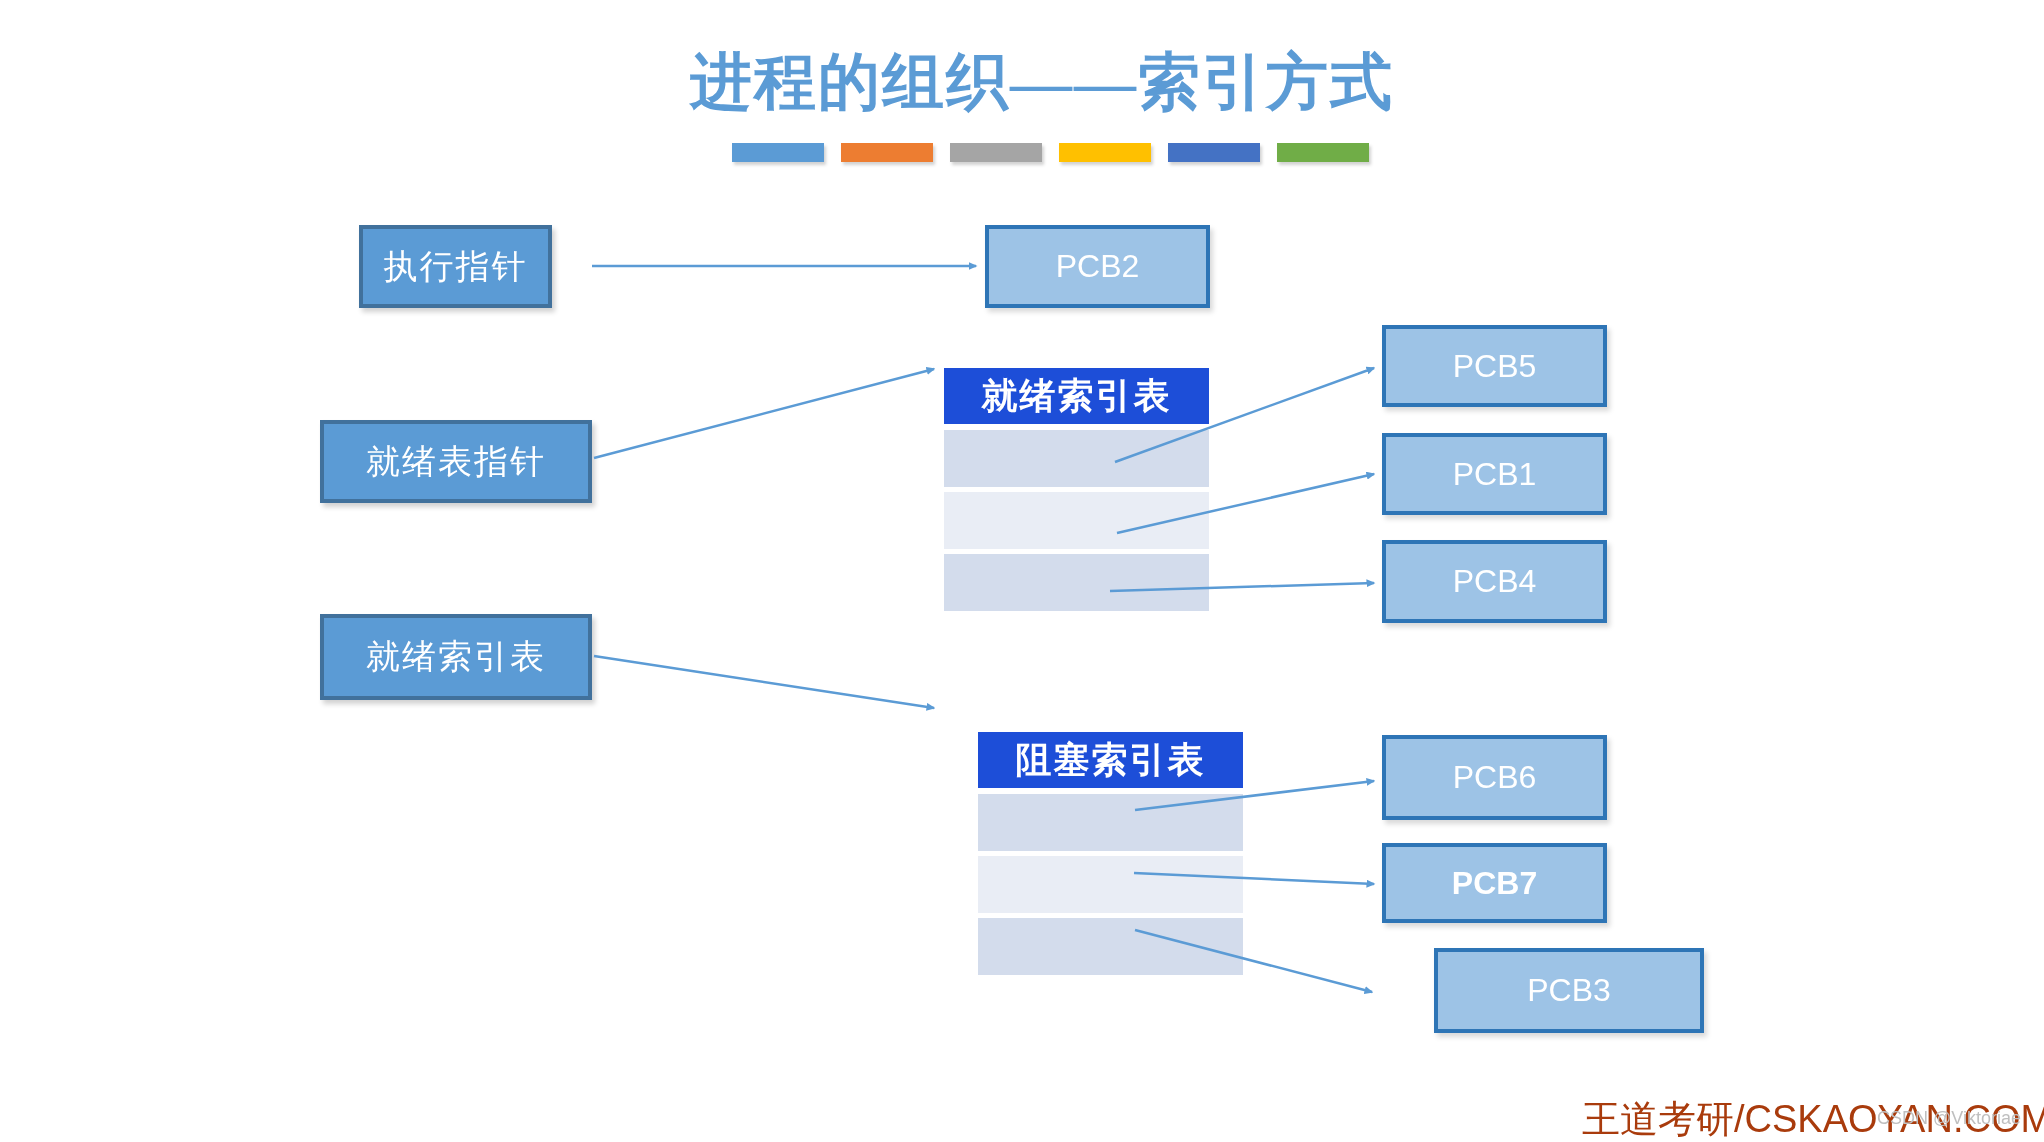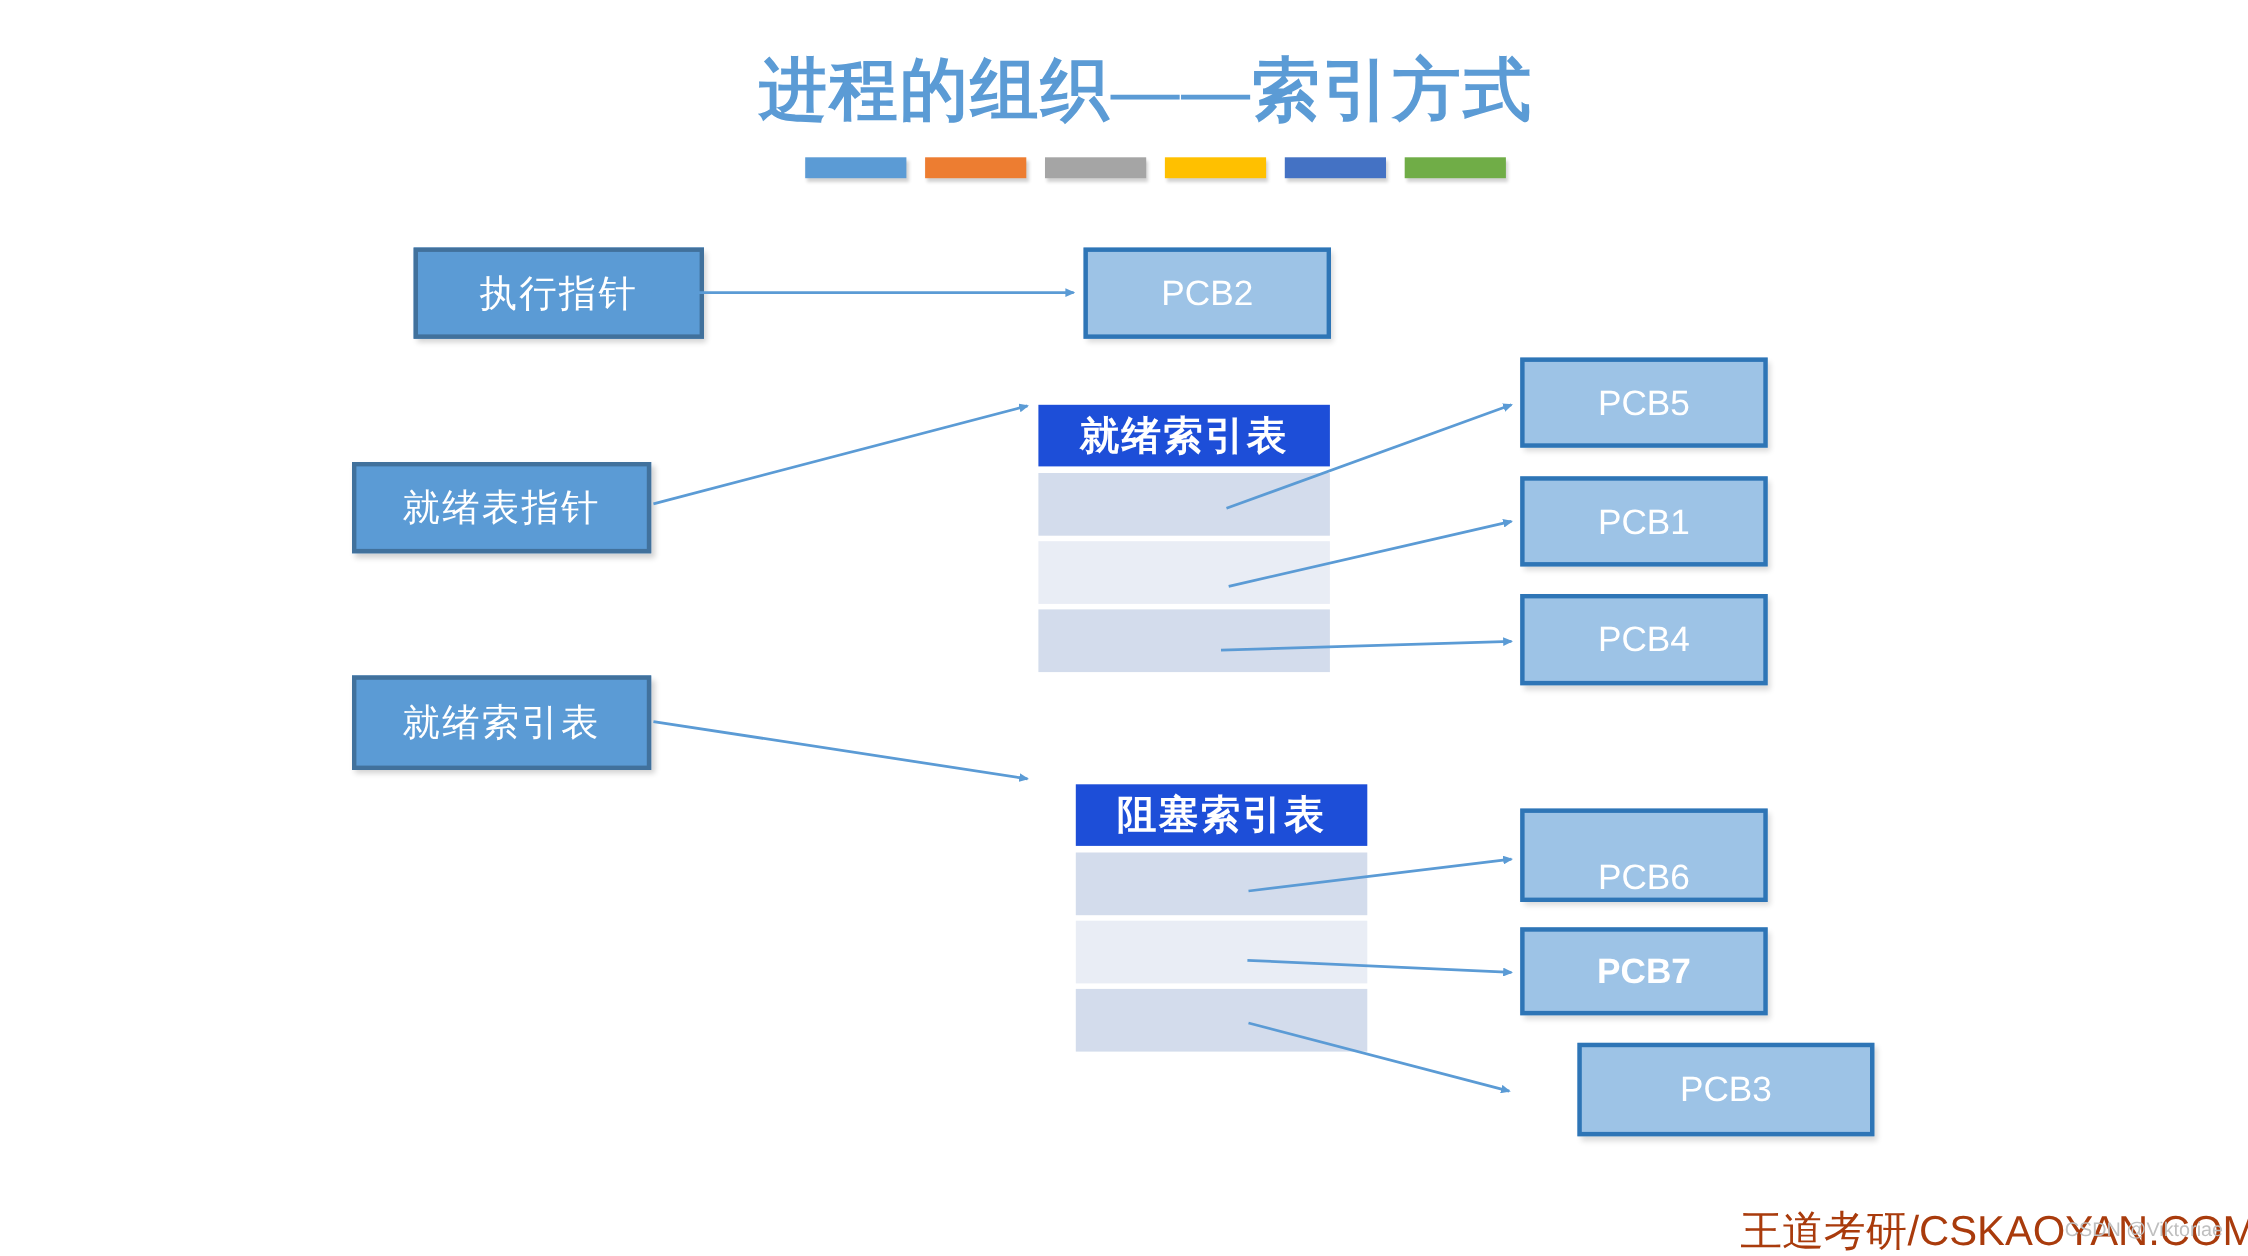--- a/index.html
+++ b/index.html
@@ -37,45 +37,45 @@
     box-sizing:border-box;
     background:#5B9BD5;
     border:4px solid #41719C;
     color:#ffffff;
     display:flex;align-items:center;justify-content:center;
     font-family:"Liberation Serif","DejaVu Serif",serif;
     font-size:34px;
     box-shadow:3px 4px 5px rgba(0,0,0,0.18);
     letter-spacing:2px;
   }
-  .ptr-exec   {left:344px;top:225px;width:264px;height:83px;}
+  .ptr-exec   {left:327px;top:225px;width:193px;height:83px;}
   .ptr-ready  {left:288px;top:420px;width:272px;height:83px;}
   .ptr-blocked{left:288px;top:614px;width:272px;height:86px;}
   
   .pcb-box{
     position:absolute;
     box-sizing:border-box;
     background:#9DC3E6;
     border:4px solid #2E75B6;
     color:#ffffff;
     display:flex;align-items:center;justify-content:center;
     font-size:32px;
     box-shadow:3px 4px 5px rgba(0,0,0,0.15);
   }
   .pcb-2{left:953px; top:225px;width:225px;height:83px;}
   .pcb-5{left:1350px;top:325px;width:225px;height:82px;}
   .pcb-1{left:1350px;top:433px;width:225px;height:82px;}
   .pcb-4{left:1350px;top:540px;width:225px;height:83px;}
-  .pcb-6{left:1350px;top:735px;width:225px;height:85px;align-items:flex-end;}
+  .pcb-6{left:1350px;top:735px;width:225px;height:85px;}
   .pcb-7{left:1350px;top:843px;width:225px;height:80px;font-weight:bold;}
   .pcb-3{left:1402px;top:948px;width:270px;height:85px;}
   
   .idx-table{position:absolute;width:265px;}
   .idx-ready  {left:912px;top:368px;}
-  .idx-blocked{left:912px;top:713px;padding-left:34px;}
+  .idx-blocked{left:912px;top:732px;padding-left:34px;}
   .idx-head{
     height:56px;
     background:#1d4ed8;
     color:#ffffff;
     display:flex;align-items:center;justify-content:center;
     font-family:"Liberation Serif","DejaVu Serif",serif;
     font-weight:bold;
     font-size:36px;
     letter-spacing:2px;
     margin-bottom:6px;

